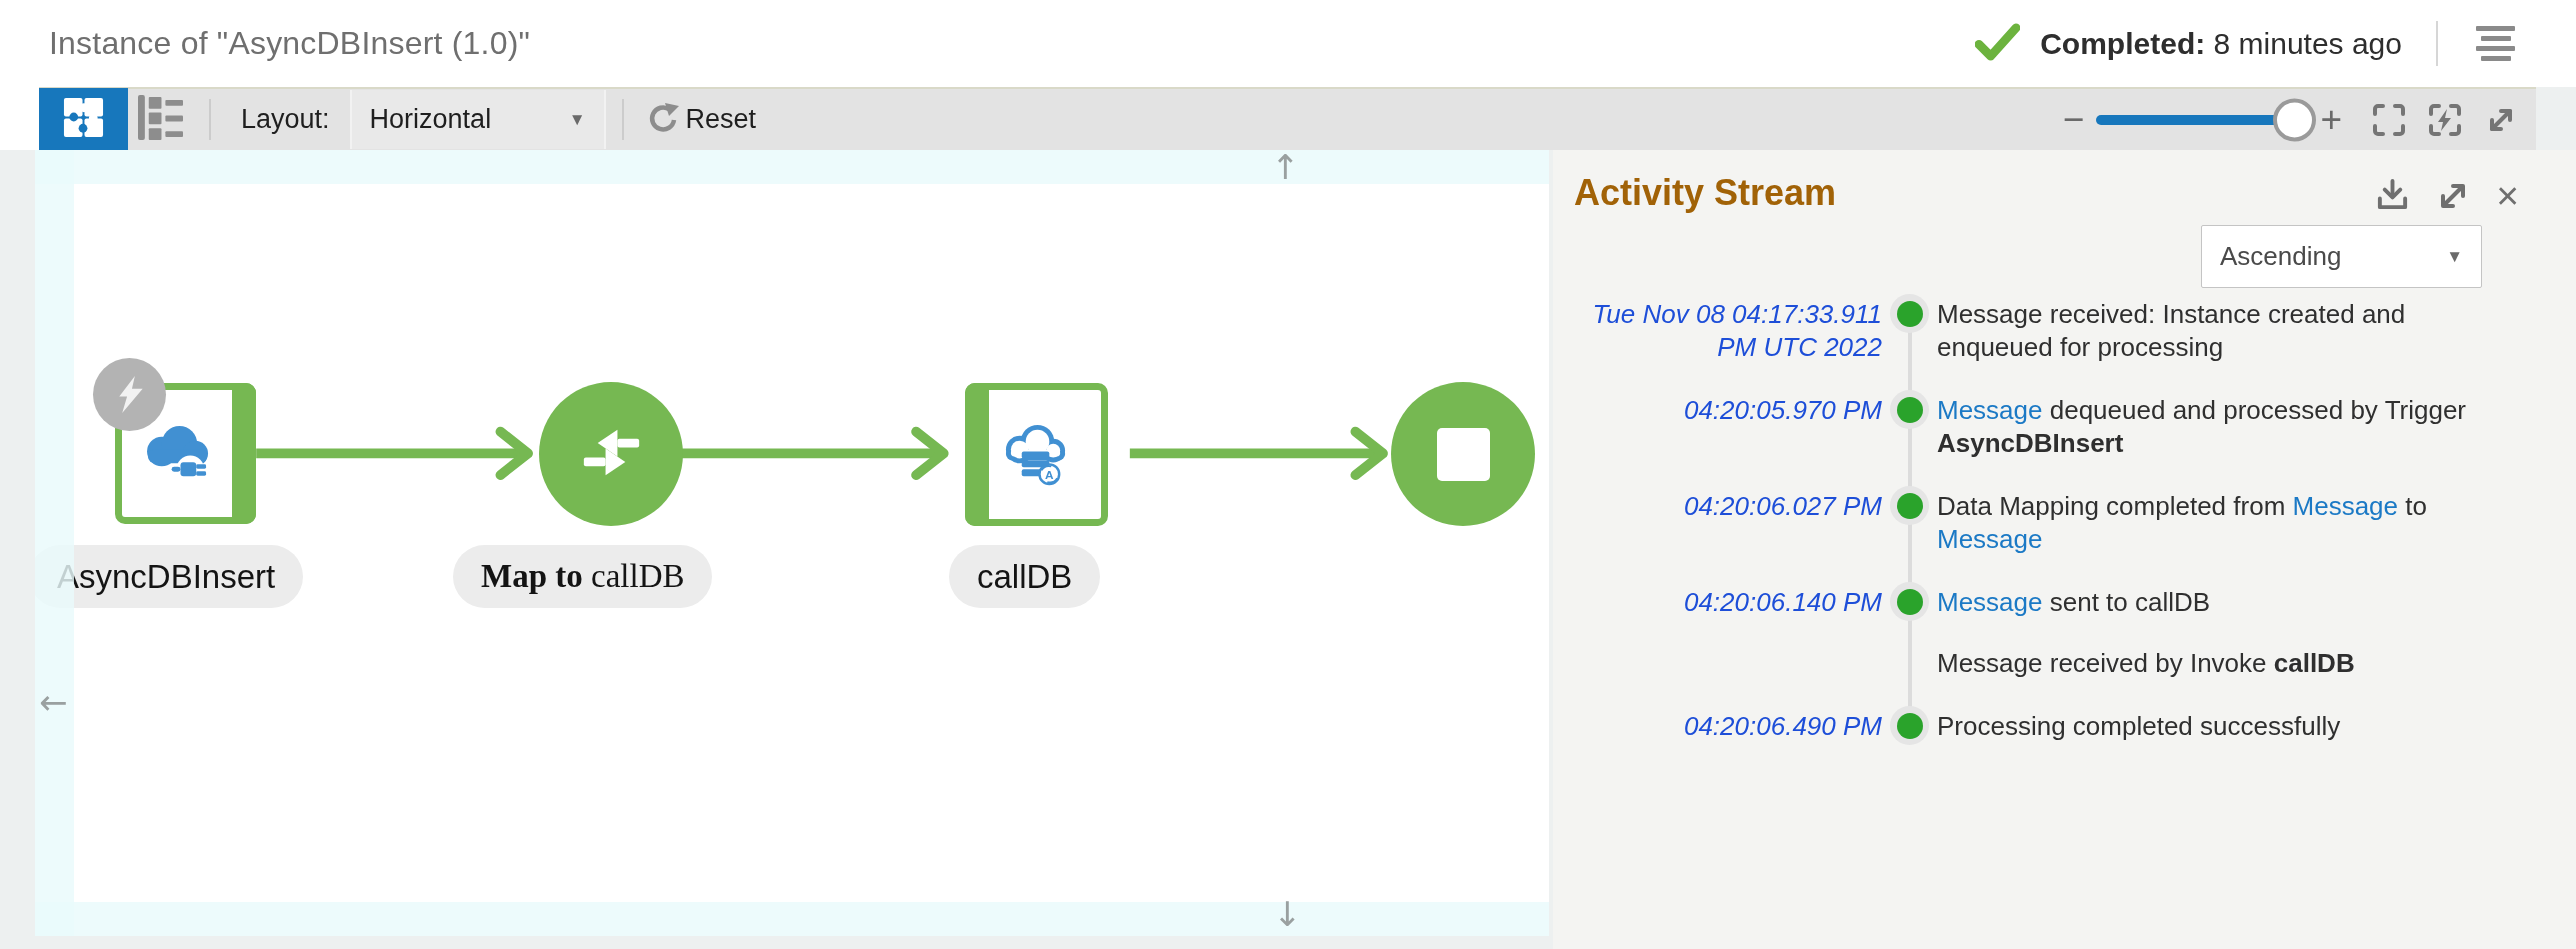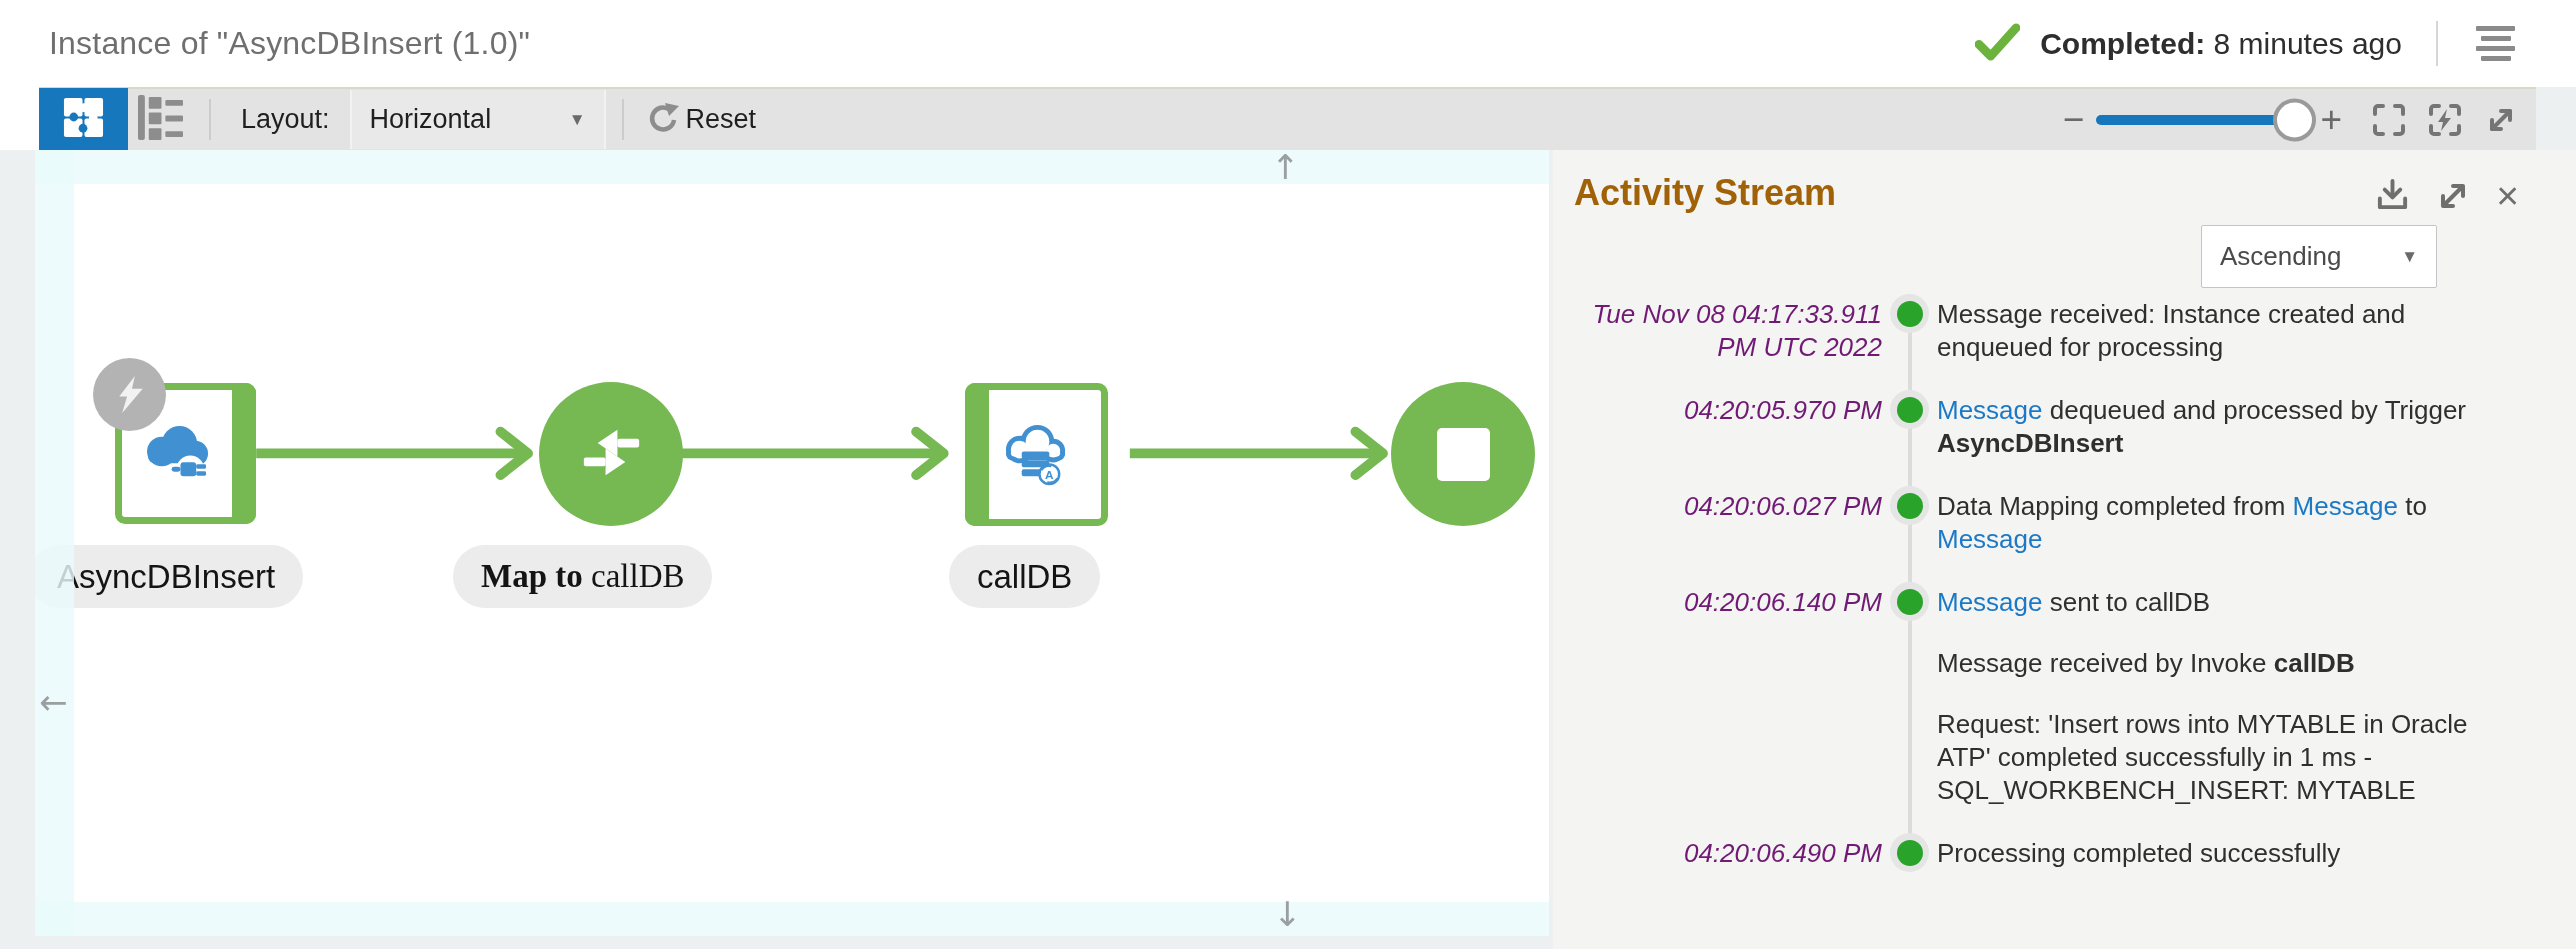--- a/index.html
+++ b/index.html
@@ -66,28 +66,28 @@
   .strip.bottom { left:0; right:0; bottom:0; height:34px; }
   .scroll-arrow { position:absolute; color:#9aa0a0; font-size:34px; z-index:6; cursor:pointer;
     font-family:"DejaVu Sans",sans-serif; line-height:1; }
 
   
   .panel { position:absolute; left:1553px; top:150px; width:1023px; height:800px; background:#f4f4f2; }
   .panel-title { position:absolute; left:21px; top:22px; font-size:36px; font-weight:bold; color:#a16207; }
   .panel-icons { position:absolute; right:57px; top:26px; display:flex; align-items:center; gap:26px; }
   .panel-icons .pi { cursor:pointer; display:flex; align-items:center; }
   .close-x { font-size:39px; color:#6f6f6f; line-height:1; }
-  .sort-select { position:absolute; left:648px; top:75px; width:236px; height:63px; background:#fff;
+  .sort-select { position:absolute; left:648px; top:75px; width:281px; height:63px; background:#fff;
     border:1px solid #c4c4c4; border-radius:2px; display:flex; align-items:center; padding:0 18px; cursor:pointer; }
   .sort-select .val { font-size:26px; color:#4a4a4a; }
   .sort-select .chev { margin-left:auto; font-size:17px; color:#6a6a6a; }
 
   .stream-entries { position:absolute; left:24px; top:148px; width:976px; font-size:26px; line-height:33px; }
   .s-row { display:flex; margin-bottom:30px; }
-  .s-time { width:305px; text-align:right; font-style:italic; color:#701a75; flex:none; }
+  .s-time { width:305px; text-align:right; font-style:italic; color:#1d4ed8; flex:none; }
   .s-dot { width:55px; flex:none; position:relative; }
   .s-row:not(:last-child) .s-dot::before { content:""; position:absolute; left:50%; margin-left:-2px;
     top:30px; bottom:-34px; width:4px; background:#dcdcdc; }
   .dotball { display:block; width:39px; height:39px; margin:-4px auto 0; border-radius:50%;
     background:#e5e5e5; position:relative; z-index:2; }
   .dotball::after { content:""; position:absolute; left:7px; top:7px; width:26px; height:26px;
     border-radius:50%; background:#2aa32b; }
   .s-msg { width:583px; color:#2f2f2f; }
   .s-msg p { margin:0; }
   .s-msg p + p { margin-top:28px; }
@@ -360,21 +360,20 @@
           </div>
         </div>
         <div class="s-row">
           <div class="s-time">04:20:06.140 PM</div>
           <div class="s-dot">
             <span class="dotball"></span>
           </div>
           <div class="s-msg">
             <p><span class="seg-link">Message</span><span> sent to callDB</span></p>
             <p><span>Message received by </span><span class="seg-italic">Invoke</span><span> </span><span class="seg-bold">callDB</span></p>
-            <p><span>Request: 'Insert rows into MYTABLE in Oracle ATP' completed successfully in 1 ms - SQL_WORKBENCH_INSERT: MYTABLE</span></p>
           </div>
         </div>
         <div class="s-row">
           <div class="s-time">04:20:06.490 PM</div>
           <div class="s-dot">
             <span class="dotball"></span>
           </div>
           <div class="s-msg">
             <p><span>Processing completed successfully</span></p>
           </div>

